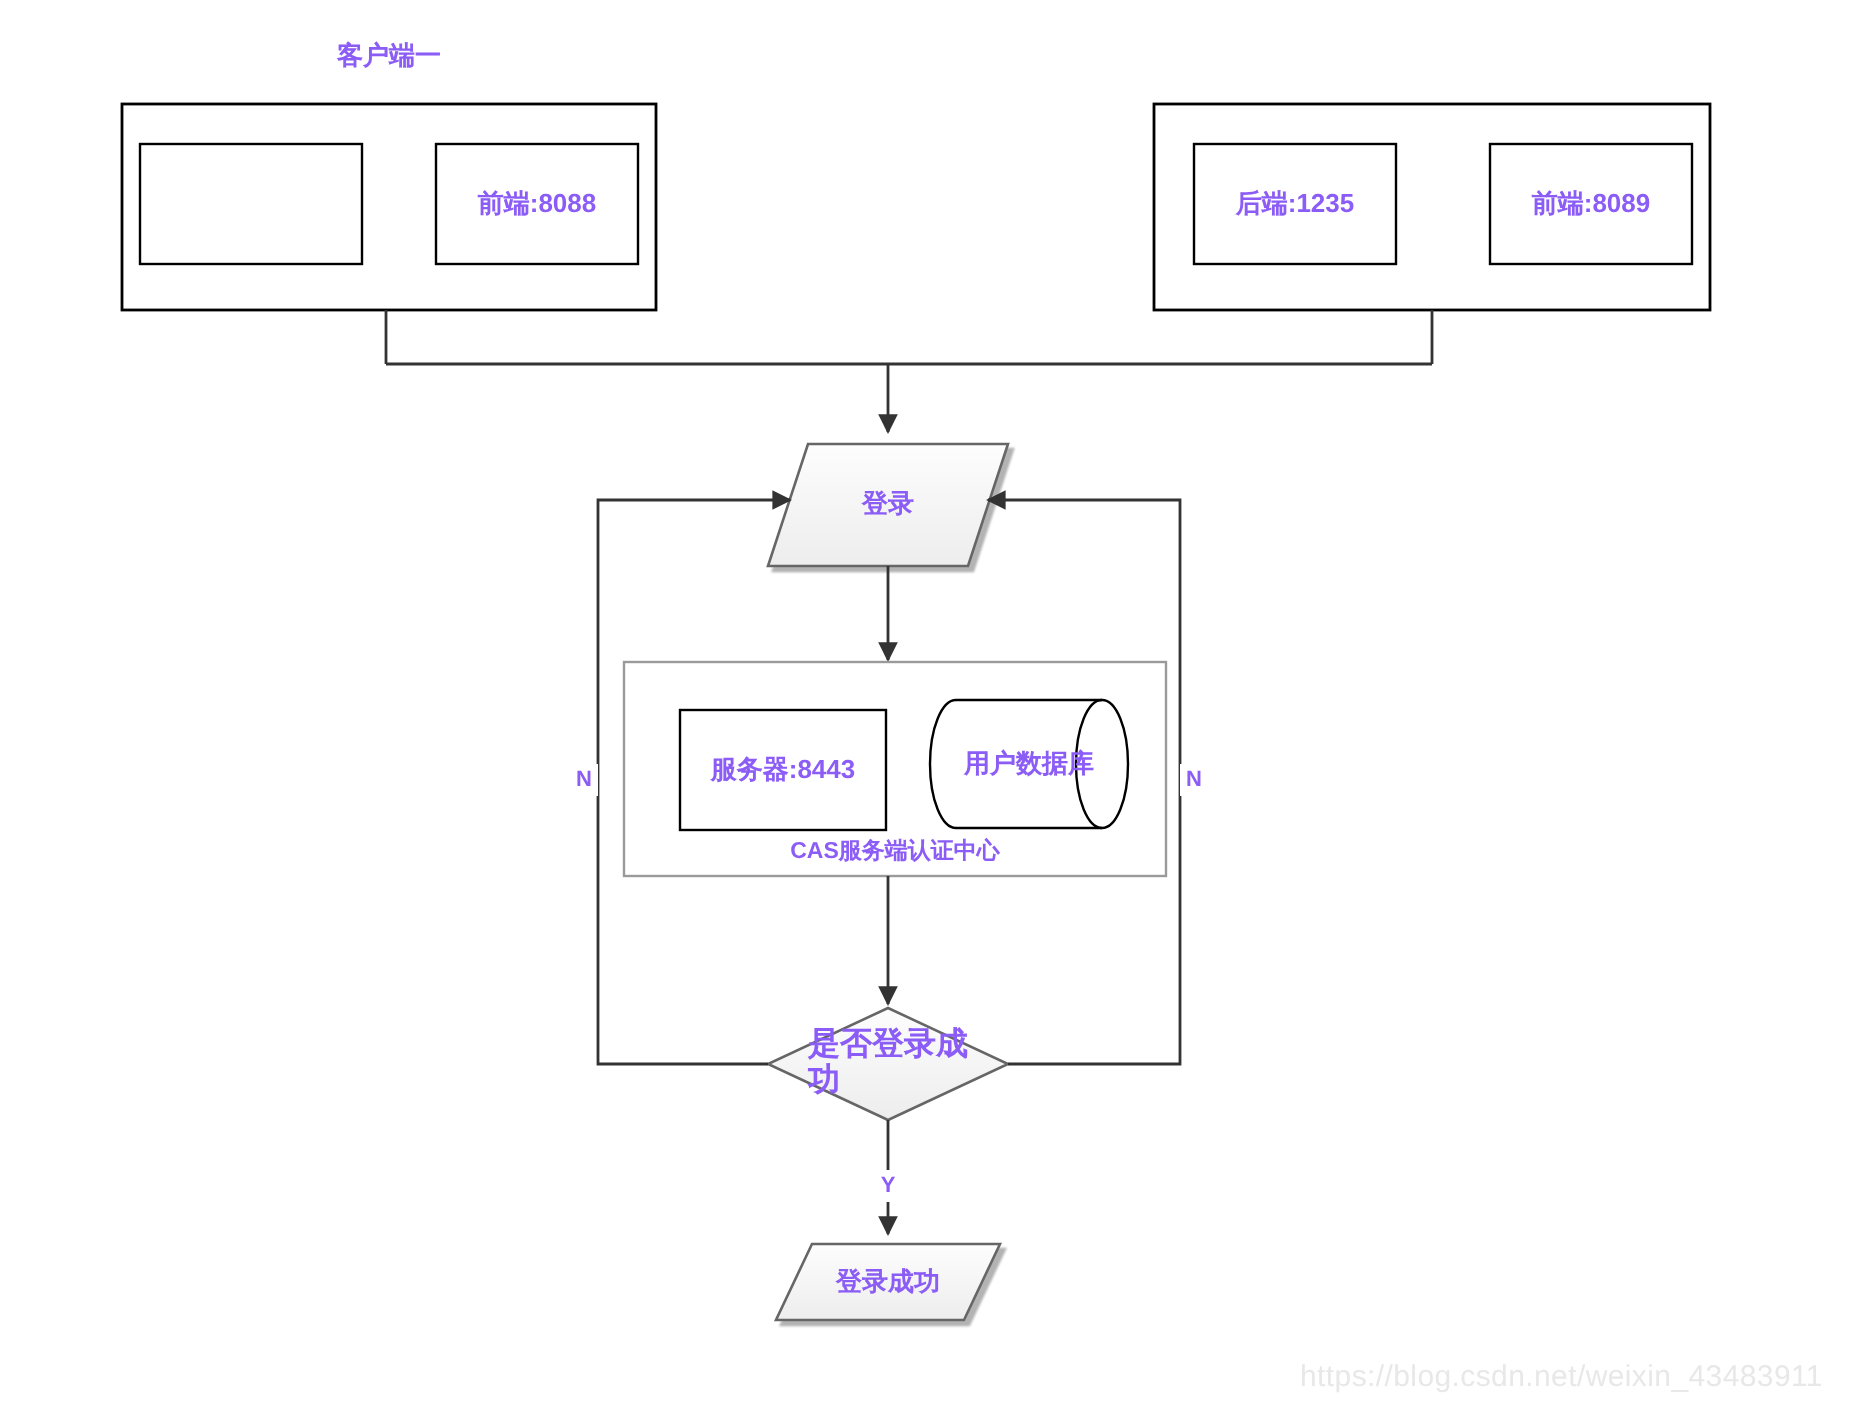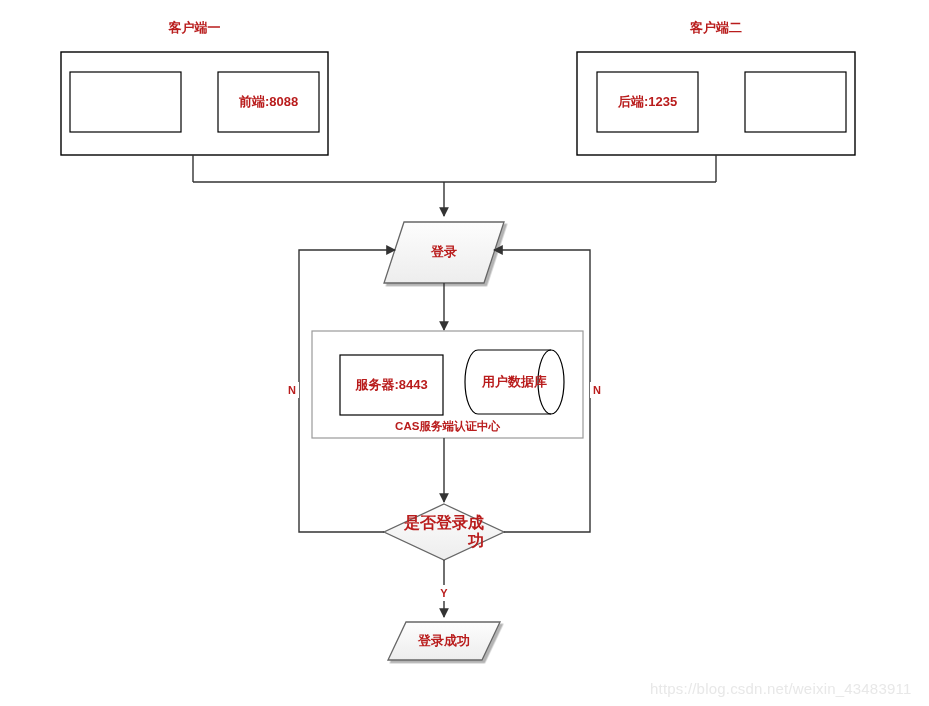--- a/index.html
+++ b/index.html
@@ -20,22 +20,22 @@
   }
   #flow-svg {
     position: absolute;
     left: 0;
     top: 0;
     width: 929px;
     height: 706px;
   }
   .node-label {
     position: absolute;
-    text-align: right;
-    color: #b91c1c;
+    text-align: left;
+    color: #8b5cf6;
     font-weight: bold;
     line-height: 1.15;
     white-space: pre-line;
     pointer-events: none;
     display: flex;
     align-items: center;
     justify-content: center;
   }
   .title-label {
     font-size: 13px;
@@ -139,22 +139,22 @@
     </g>
 
     <g filter="url(#softShadow)">
       <polygon points="406,622 500,622 482,660 388,660" fill="url(#shapeGrad)" stroke="#666666" stroke-width="1.3"></polygon>
     </g>
   </svg>
 
   <div class="node-label title-label" style="left:61px; top:18px; width:267px; height:20px;">客户端一</div>
   <div class="node-label box-label" style="left:218px; top:72px; width:101px; height:60px;">前端:8088</div>
 
-  <div class="node-label title-label" style="left:577px; top:18px; width:278px; height:20px;">客户端二</div>
   <div class="node-label box-label" style="left:597px; top:72px; width:101px; height:60px;">后端:1235</div>
+  <div class="node-label box-label" style="left:745px; top:72px; width:101px; height:60px;">前端:8089</div>
 
   <div class="node-label box-label" style="left:384px; top:222px; width:120px; height:61px;">登录</div>
 
   <div class="node-label box-label" style="left:340px; top:355px; width:103px; height:60px;">服务器:8443</div>
   <div class="node-label group-caption" style="left:312px; top:418px; width:271px; height:18px;">CAS服务端认证中心</div>
   <div class="node-label box-label" style="left:478px; top:350px; width:73px; height:64px;">用户数据库</div>
 
   <div class="node-label box-label" style="left:389px; top:506px; width:110px; height:52px; font-size:16px;">是否登录成
 功</div>
 

